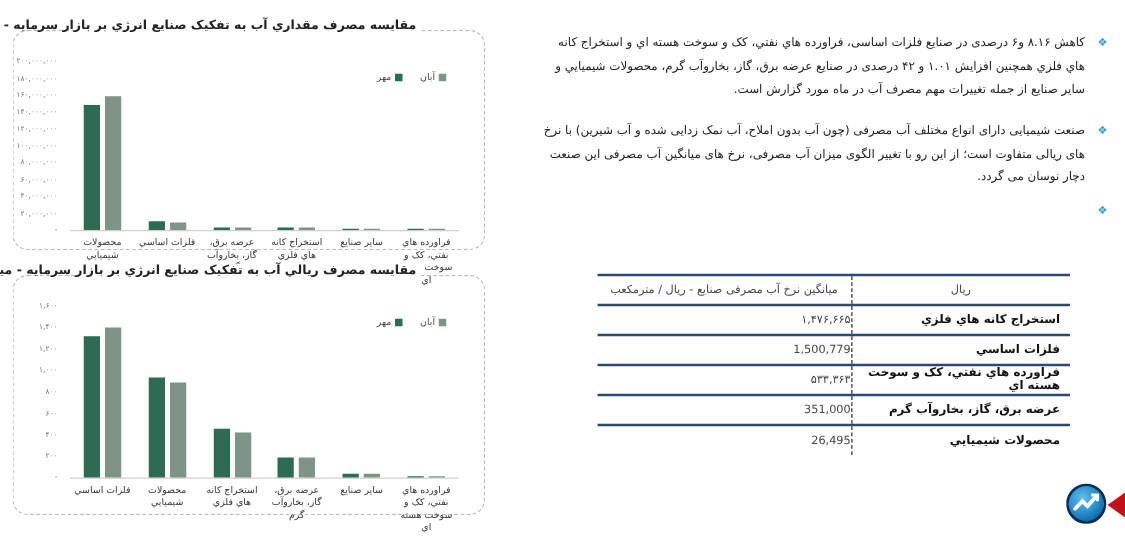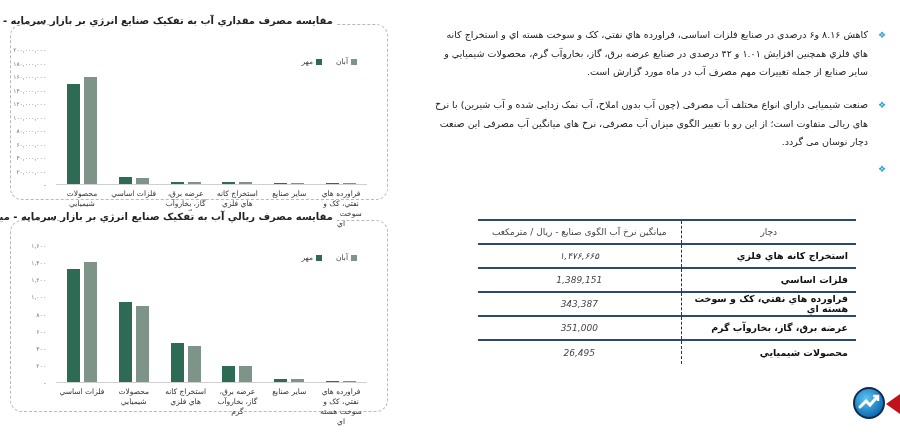--- a/index.html
+++ b/index.html
@@ -48,21 +48,21 @@
 
   
   .data-table {
     position: absolute; left: 478px; top: 219px; width: 378px;
     direction: rtl; border-collapse: collapse; font-size: 9px;
   }
   .data-table th, .data-table td { height: 24px; vertical-align: middle; }
   .data-table thead tr { border-top: 2px solid #2c4a6e; border-bottom: 2px solid #2c4a6e; }
   .data-table th { font-weight: normal; color: #444; text-align: center; }
   .data-table td.name { font-weight: bold; text-align: right; padding-right: 8px; color: #111; font-size: 9.5px; line-height: 10px; }
-  .data-table td.value { text-align: center; color: #444; font-style: italic; }
+  .data-table td.value { text-align: right; color: #444; }
   .data-table td.name, .data-table th.col-name { width: 175px; border-left: 1px dashed #333; }
   .data-table tbody tr { border-bottom: 2px solid #2c4a6e; }
   .data-table tbody tr:last-child { border-bottom: none; }
 
   
   .logo { position: absolute; left: 853px; top: 387px; width: 32px; height: 32px; border-radius: 50%;
     background: radial-gradient(circle at 40% 35%, #5fc3f0, #1172b8 70%, #0b3c66); border: 2px solid #0d2d4d; }
   .logo-arrow { position: absolute; left: 886px; top: 394px; width: 0; height: 0;
     border-top: 10px solid transparent; border-bottom: 10px solid transparent; border-right: 14px solid #c0121d; }
 </style>
@@ -191,36 +191,36 @@
 <div class="text-block" id="p2">
   <div class="para"><span class="bullet">❖</span><span>صنعت شیمیایی دارای انواع مختلف آب مصرفی (چون آب بدون املاح، آب نمک زدایی شده و آب شیرین) با نرخ های ریالی متفاوت است؛ از این رو با تغییر الگوی میزان آب مصرفی، نرخ های میانگین آب مصرفی این صنعت دچار نوسان می گردد.</span></div>
 </div>
 <div class="text-block" id="p3">
   <div class="para"><span class="bullet">❖</span></div>
 </div>
 
 <table class="data-table">
   <thead>
     <tr>
-      <th class="col-name">دچار</th>
-      <th>میانگین نرخ آب الگوی صنایع - ریال / مترمکعب</th>
+      <th class="col-name">ریال</th>
+      <th>میانگین نرخ آب مصرفی صنایع - ریال / مترمکعب</th>
     </tr>
   </thead>
   <tbody>
     <tr>
       <td class="name">استخراج کانه هاي فلزي</td>
       <td class="value">۱,۴۷۶,۶۶۵</td>
     </tr>
     <tr>
       <td class="name">فلزات اساسي</td>
-      <td class="value">1,389,151</td>
+      <td class="value">1,500,779</td>
     </tr>
     <tr>
       <td class="name">فراورده هاي نفتي، كک و سوخت هسته اي</td>
-      <td class="value">343,387</td>
+      <td class="value">۵۳۳,۳۶۳</td>
     </tr>
     <tr>
       <td class="name">عرضه برق، گاز، بخاروآب گرم</td>
       <td class="value">351,000</td>
     </tr>
     <tr>
       <td class="name">محصولات شيميايي</td>
       <td class="value">26,495</td>
     </tr>
   </tbody>

